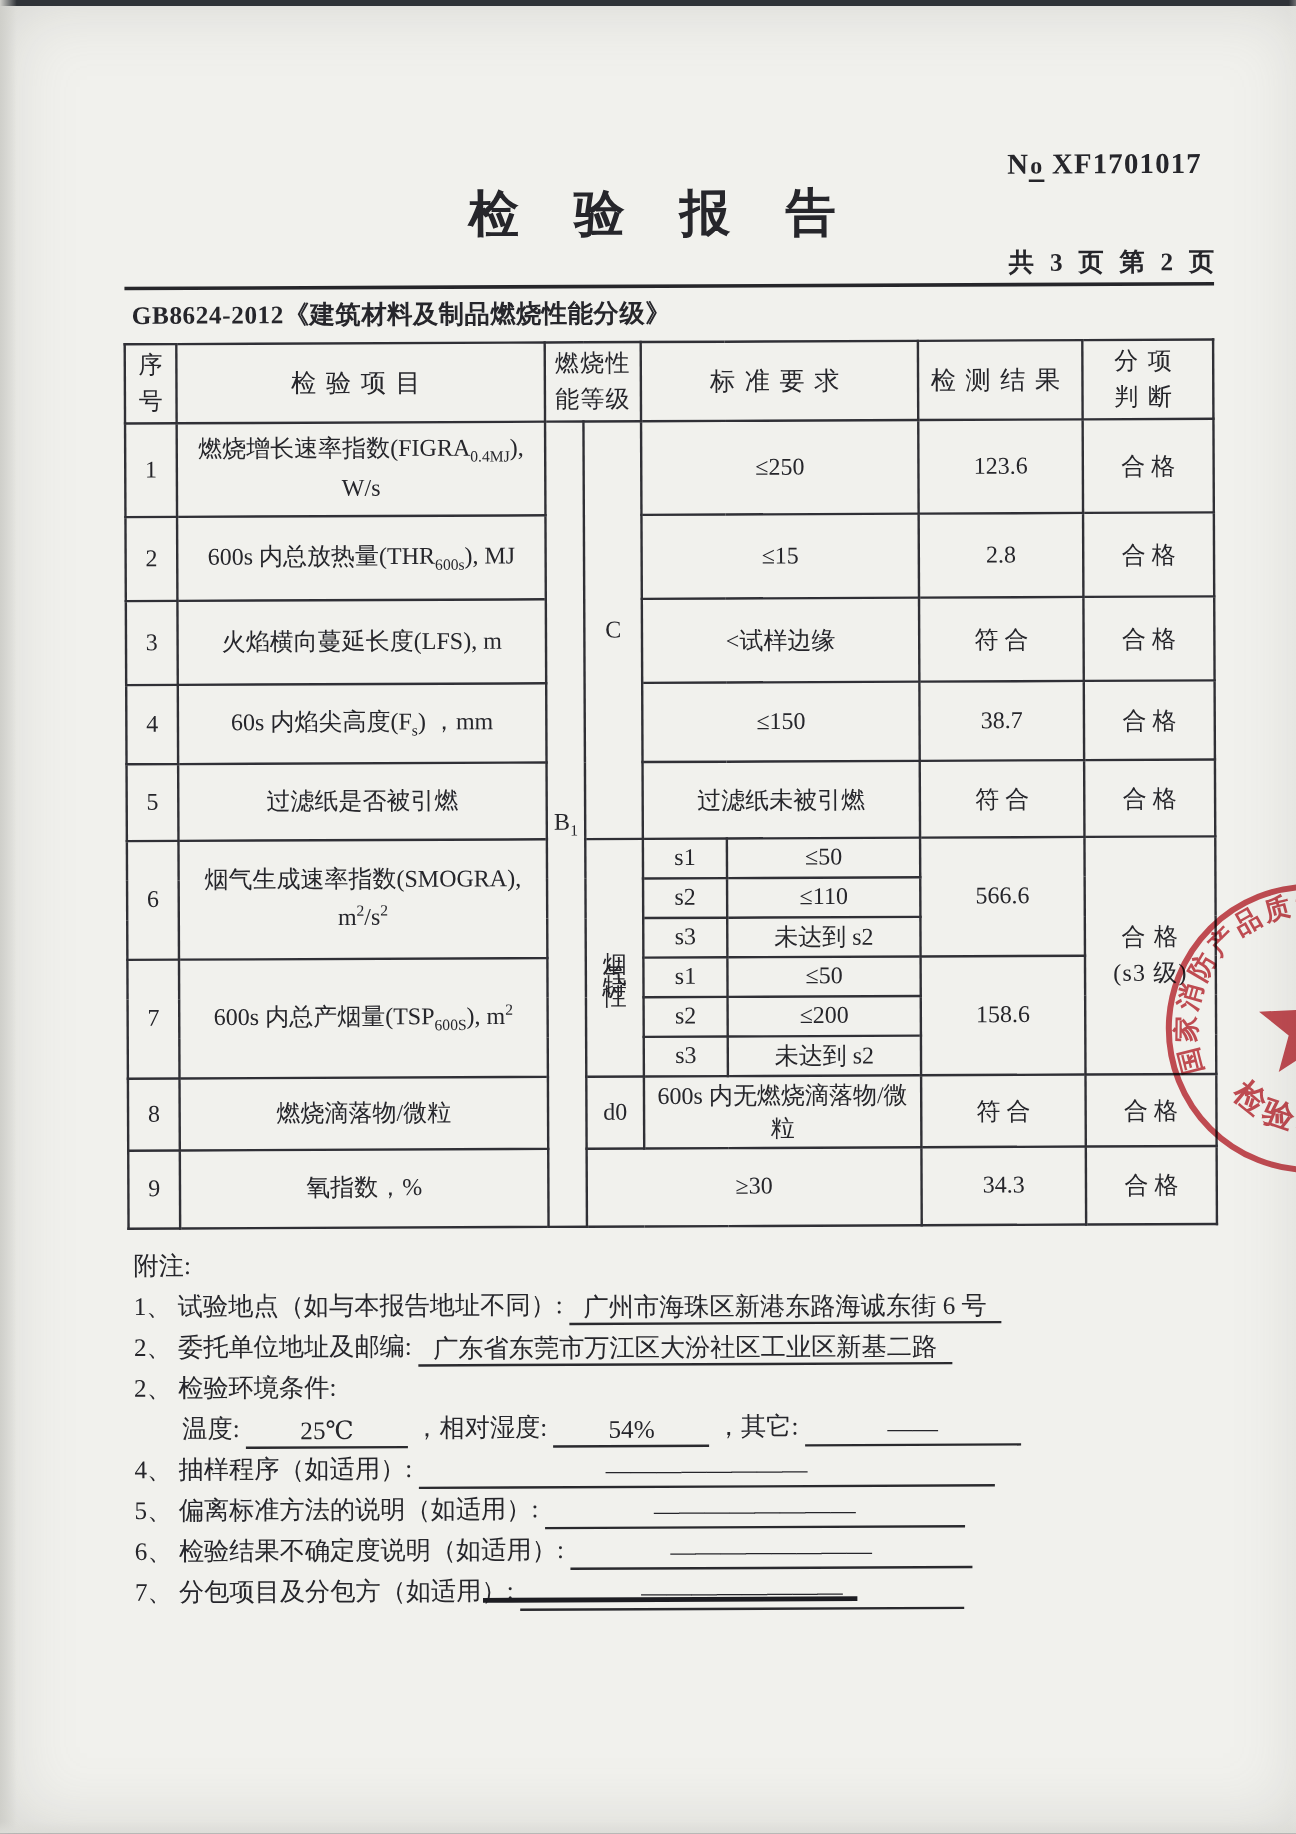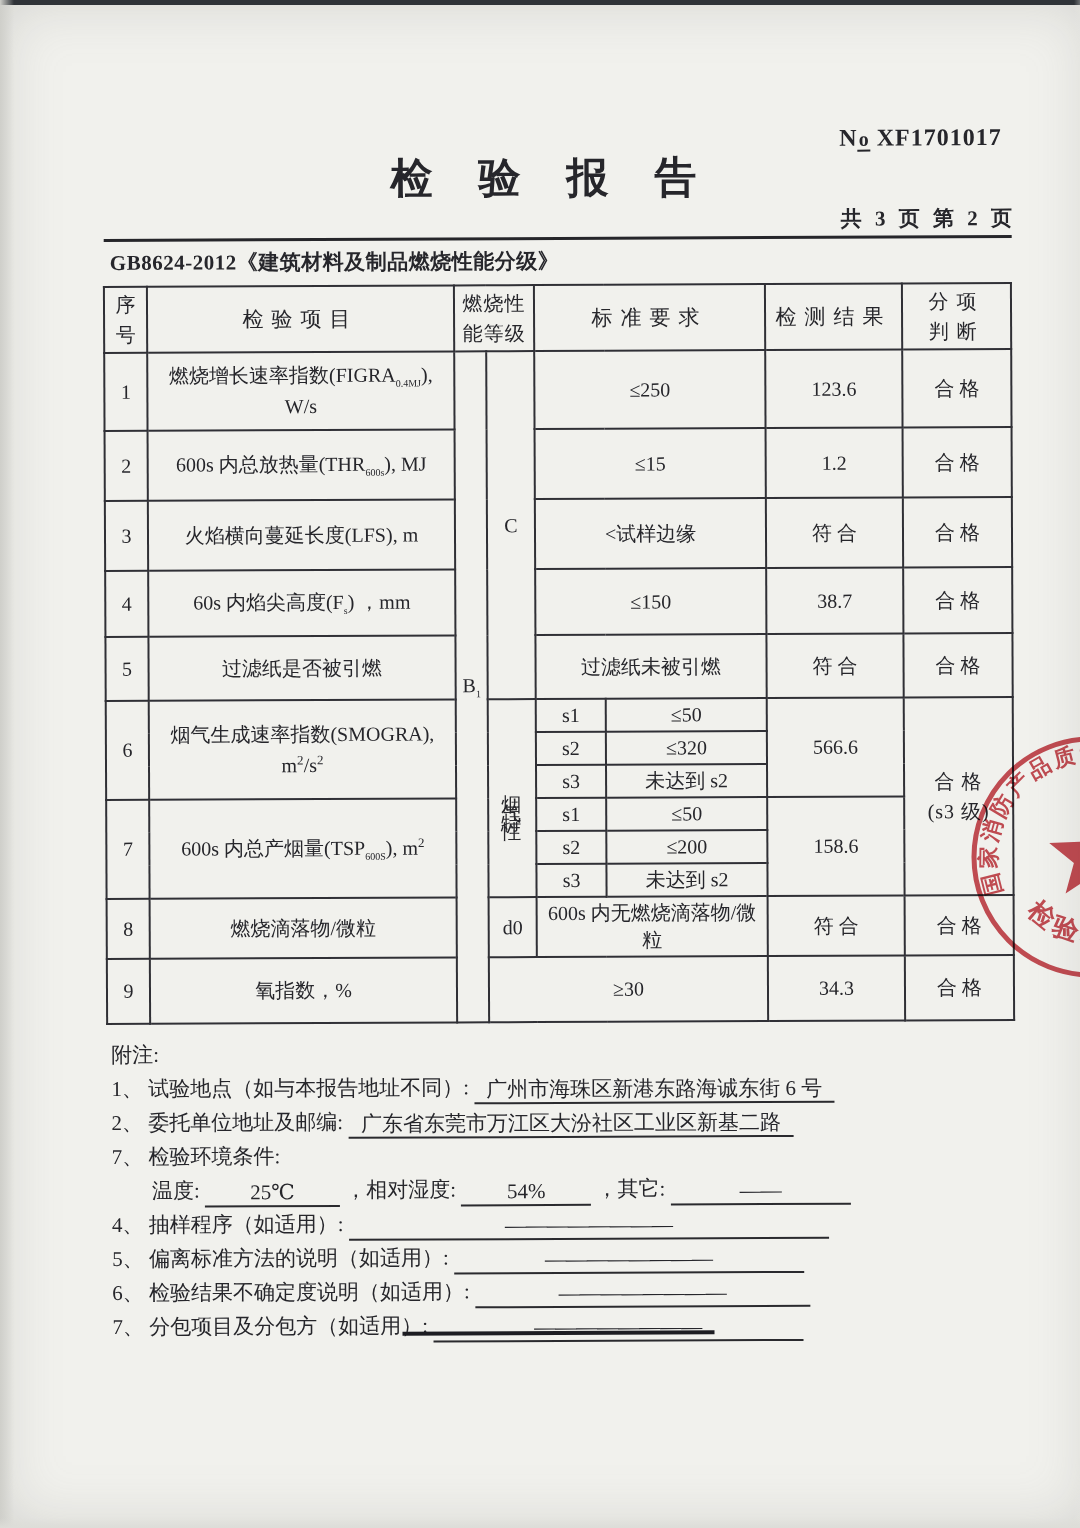--- a/index.html
+++ b/index.html
@@ -38,21 +38,21 @@
 
   
   table.report { position:absolute; top:284px; left:105px; width:907px;
                  border-collapse:collapse; table-layout:fixed; font-size:20px; }
   table.report th, table.report td {
     border:2px solid #303036; padding:2px 4px; text-align:center; vertical-align:middle;
     font-weight:normal; overflow:hidden;
   }
   th.sp  { letter-spacing:8px; font-size:21px; }
   td.item { text-align:left; padding-left:12px; line-height:1.55; }
-  sub { font-size:10px; } sup { font-size:13px; }
+  sub { font-size:13px; } sup { font-size:13px; }
   .vtext { writing-mode:vertical-rl; text-orientation:upright; letter-spacing:9px; margin:0 auto; display:inline-block; }
   .j2line { line-height:1.5; letter-spacing:1px; }
 
   
   .notes { position:absolute; top:1037px; left:110px; width:830px; font-size:21px; }
   .nline { height:34px; line-height:33px; white-space:nowrap; }
   .indent { padding-left:40px; }
   .ul { display:inline-block; border-bottom:2px solid #2a2a2e; text-align:center; height:31px; vertical-align:bottom; box-sizing:border-box; }
   .w1{width:360px} .w2{width:445px} .wt{width:135px} .wh{width:130px} .wo{width:180px}
   .w4{width:480px} .w5{width:350px} .w6{width:335px} .w7{width:370px}
@@ -120,21 +120,21 @@
         <td>123.6</td>
         <td>合 格</td>
       </tr>
 
       <tr style="height:70px">
         <td>2</td>
         <td class="item">
           <span>600s 内总放热量(THR</span><sub>600s</sub><span>), MJ</span>
         </td>
         <td colspan="2">≤15</td>
-        <td>1.2</td>
+        <td>2.8</td>
         <td>合 格</td>
       </tr>
 
       <tr style="height:70px">
         <td>3</td>
         <td class="item">火焰横向蔓延长度(LFS), m</td>
         <td colspan="2">&lt;试样边缘</td>
         <td>符 合</td>
         <td>合 格</td>
       </tr>
@@ -167,21 +167,21 @@
         <td>s1</td>
         <td>≤50</td>
         <td rowspan="3">566.6</td>
         <td rowspan="6">
           <div class="j2line">合 格</div>
           <div class="j2line">(s3 级)</div>
         </td>
       </tr>
       <tr style="height:33px">
         <td>s2</td>
-        <td>≤320</td>
+        <td>≤110</td>
       </tr>
       <tr style="height:33px">
         <td>s3</td>
         <td>未达到 s2</td>
       </tr>
 
       <tr style="height:33px">
         <td rowspan="3">7</td>
         <td rowspan="3" class="item">
           <span>600s 内总产烟量(TSP</span><sub>600S</sub><span>), m</span><sup>2</sup>
@@ -222,21 +222,21 @@
       <div class="nline">附注:</div>
       <div class="nline">
         <span>1、 试验地点（如与本报告地址不同）:</span>
         <span class="ul w1">广州市海珠区新港东路海诚东街 6 号</span>
       </div>
       <div class="nline">
         <span>2、 委托单位地址及邮编:</span>
         <span class="ul w2">广东省东莞市万江区大汾社区工业区新基二路</span>
       </div>
       <div class="nline">
-        <span>7、 检验环境条件:</span>
+        <span>2、 检验环境条件:</span>
       </div>
       <div class="nline indent">
         <span>温度:</span>
         <span class="ul wt">25℃</span>
         <span>，相对湿度:</span>
         <span class="ul wh">54%</span>
         <span>，其它:</span>
         <span class="ul wo">——</span>
       </div>
       <div class="nline">

